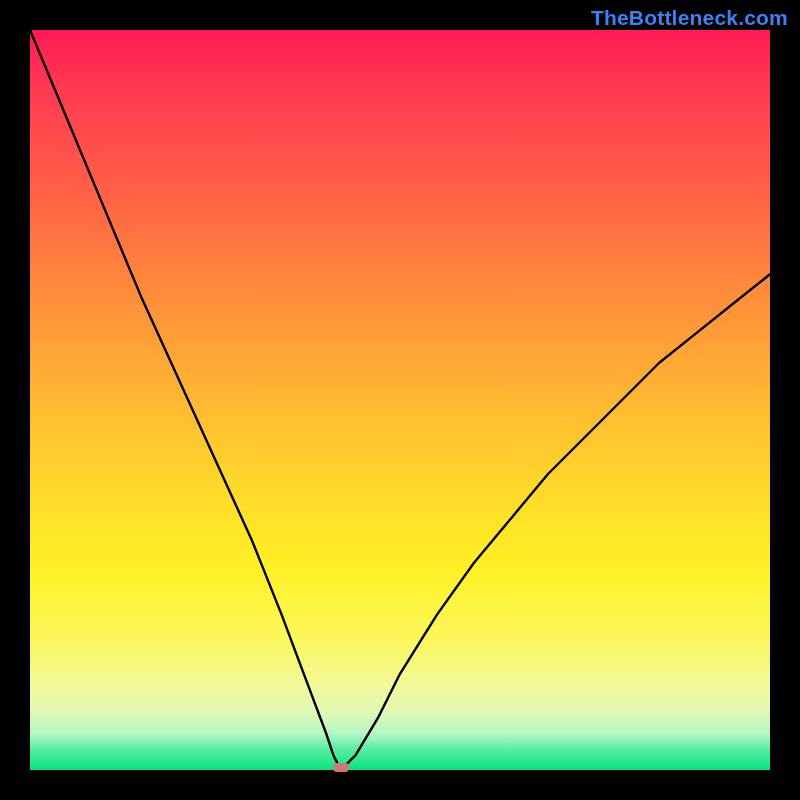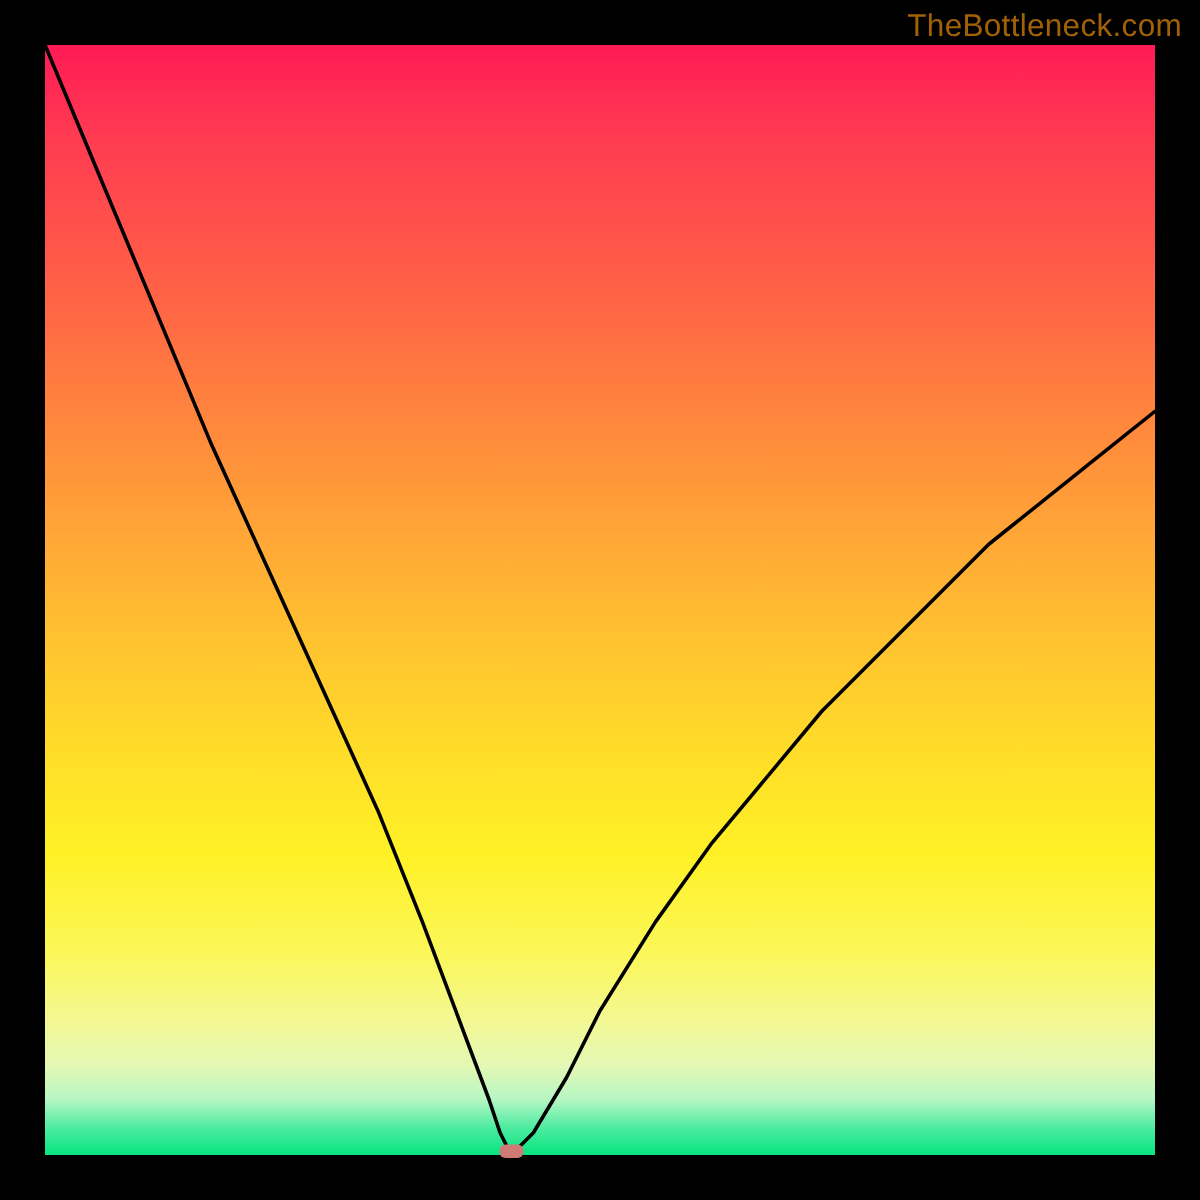--- a/index.html
+++ b/index.html
@@ -31,23 +31,23 @@
       #e3f8b5 92%,
       #b6f6c4 95%,
       #4feca1 97.5%,
       #05e47f 100%
     );
   }
   .watermark {
     position: absolute;
     top: 6px;
     right: 12px;
-    color: #a16207;
+    color: #3b82f6;
     font-size: 21px;
-    font-weight: 400;
+    font-weight: 700;
     letter-spacing: 0.2px;
   }
   svg.curve {
     position: absolute;
     left: 0;
     top: 0;
     width: 740px;
     height: 740px;
     pointer-events: none;
   }

